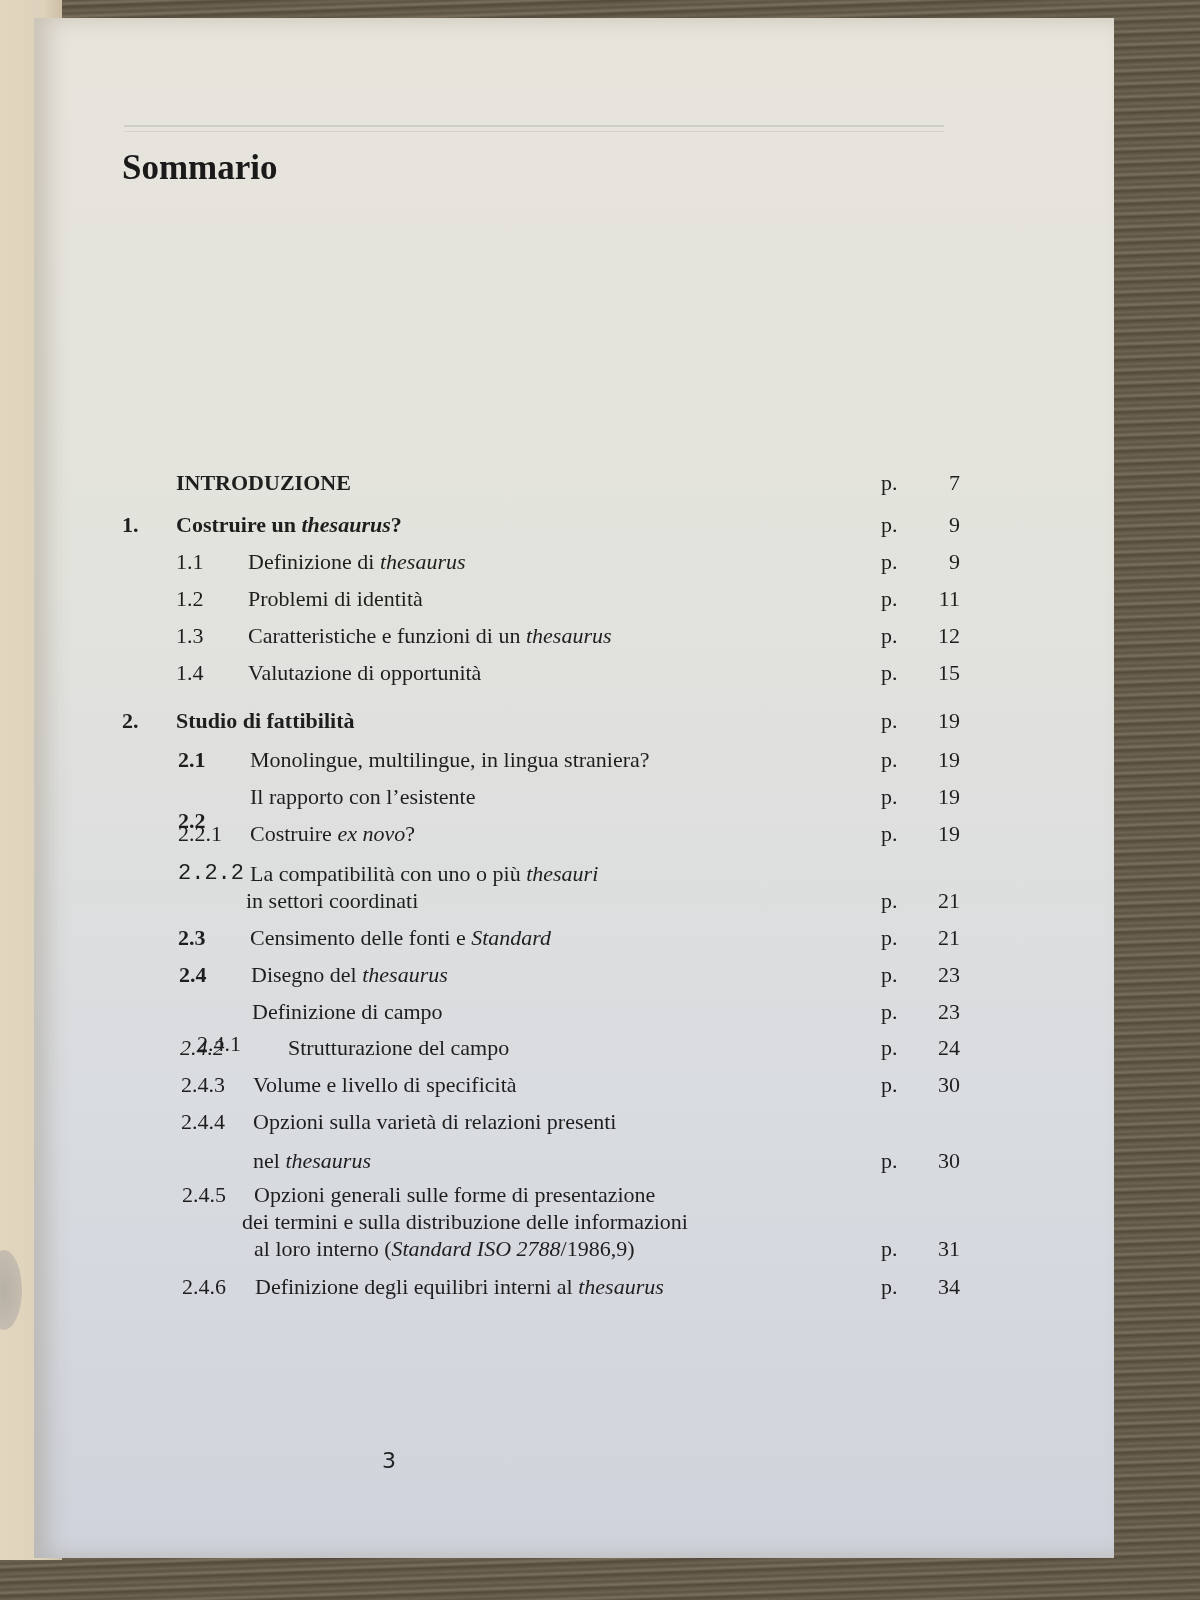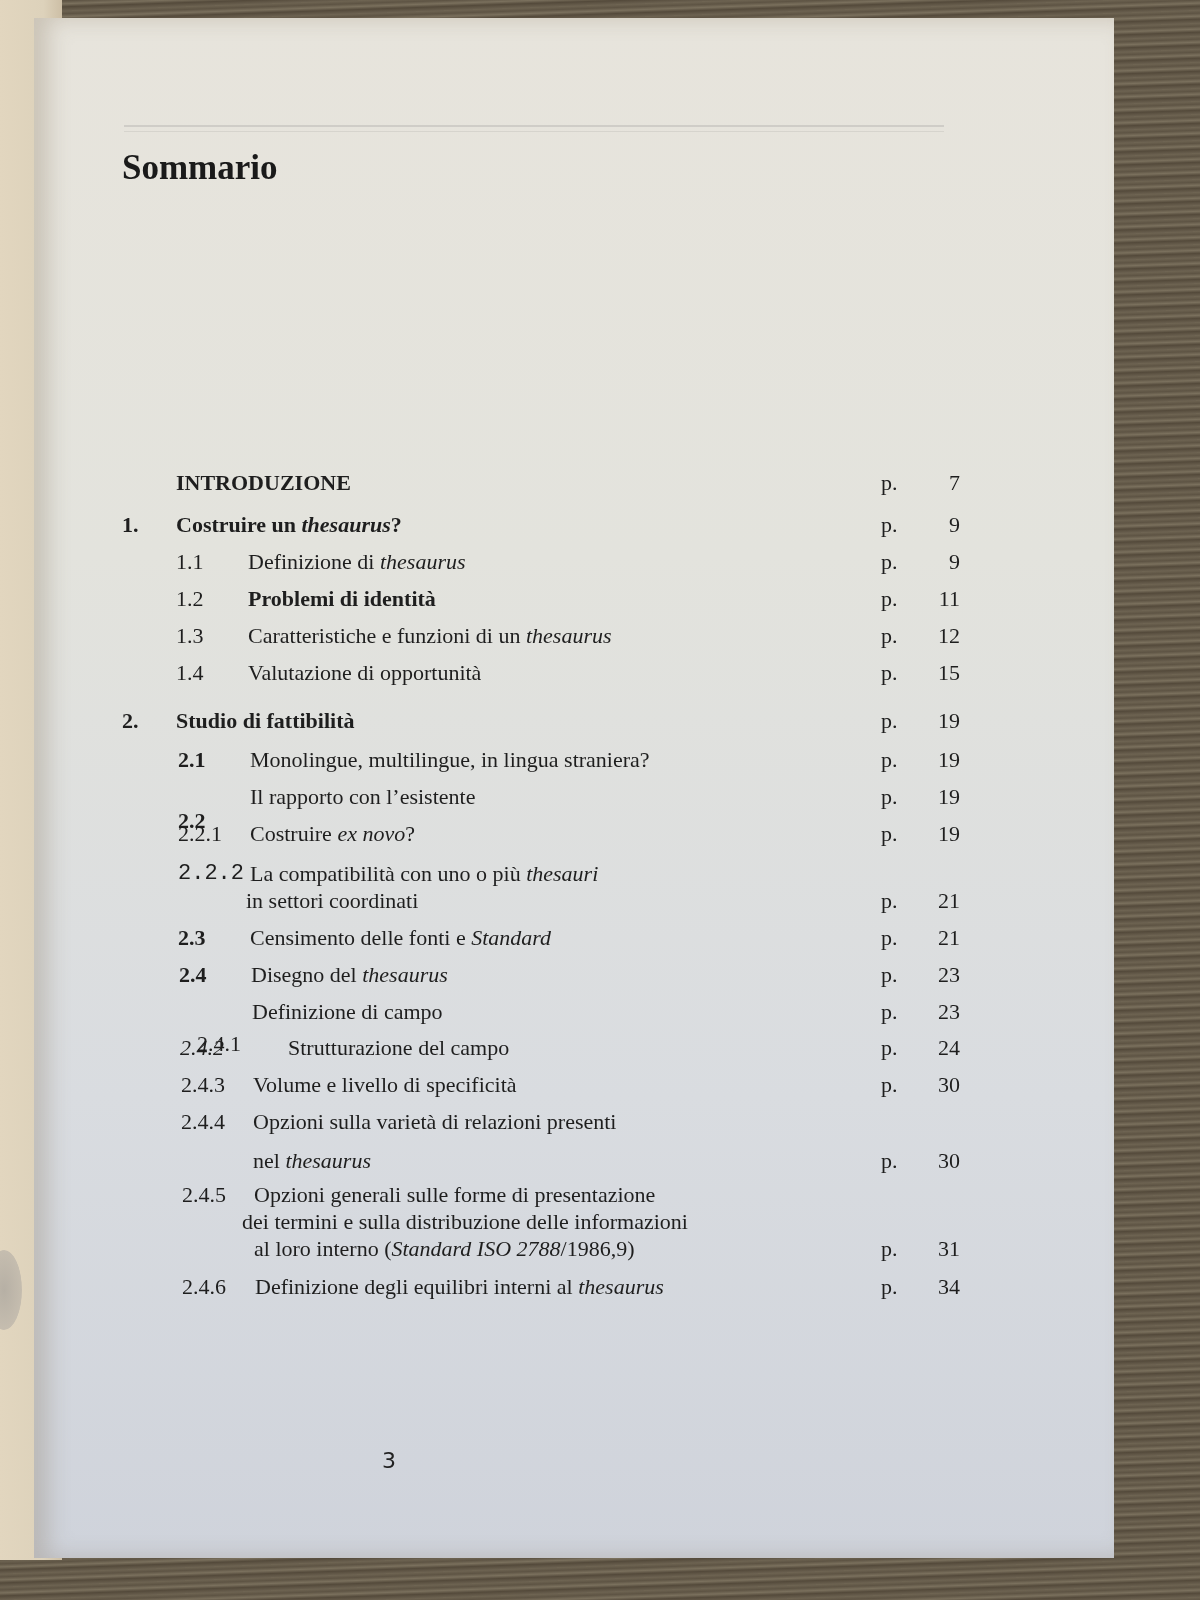--- a/index.html
+++ b/index.html
@@ -72,21 +72,21 @@
 
   <div class="row" style="top:547px;">
     <span class="num" style="left:176px;">1.1</span>
     <span class="text" style="left:248px;"><span>Definizione di </span><i>thesaurus</i></span>
     <span class="p">p.</span>
     <span class="pg">9</span>
   </div>
 
   <div class="row" style="top:584px;">
     <span class="num" style="left:176px;">1.2</span>
-    <span class="text" style="left:248px;font-weight:bold;">Problemi di identità</span>
+    <span class="text" style="left:248px;">Problemi di identità</span>
     <span class="p">p.</span>
     <span class="pg">11</span>
   </div>
 
   <div class="row" style="top:621px;">
     <span class="num" style="left:176px;">1.3</span>
     <span class="text" style="left:248px;"><span>Caratteristiche e funzioni di un </span><i>thesaurus</i></span>
     <span class="p">p.</span>
     <span class="pg">12</span>
   </div>

